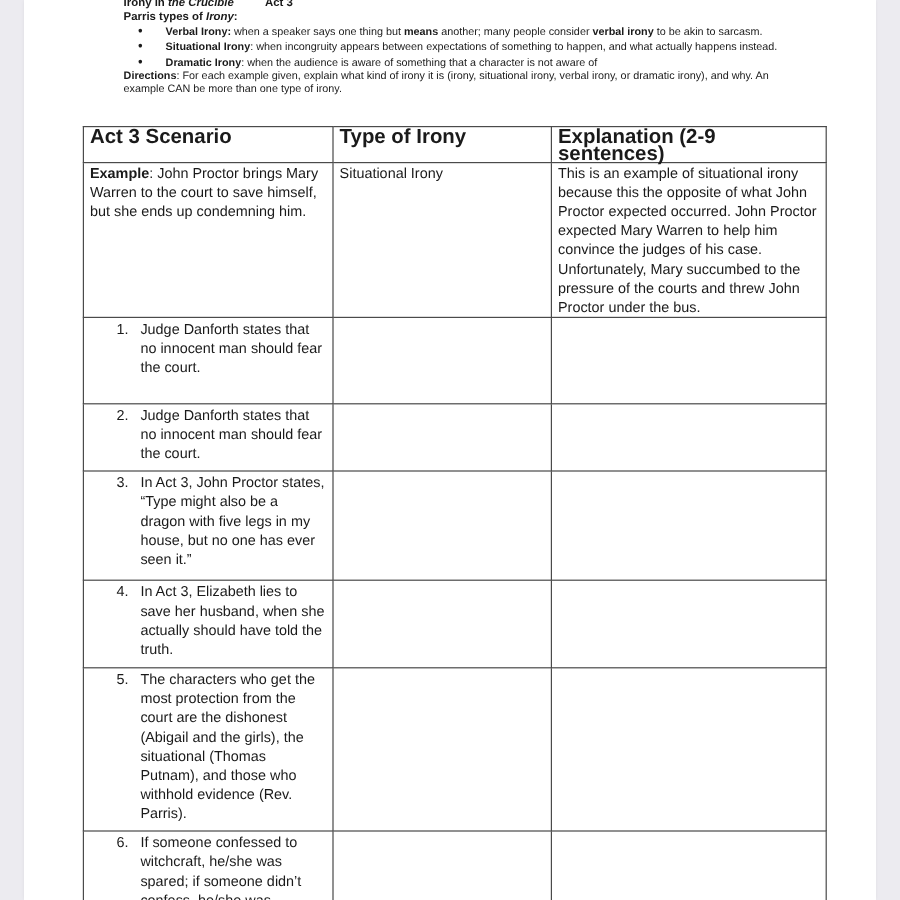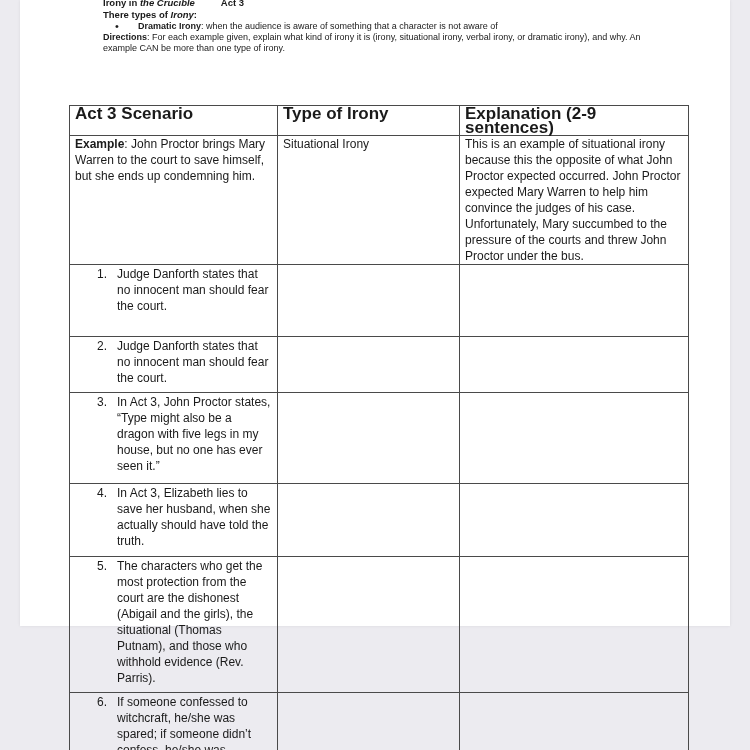--- a/index.html
+++ b/index.html
@@ -13,21 +13,21 @@
     background: #ecebf0;
     position: relative;
     font-family: "Liberation Sans", sans-serif;
     color: #1a1a1a;
   }
   .page {
     position: absolute;
     left: 20px;
     top: 0;
     width: 710px;
-    height: 626px;
+    height: 750px;
     background: #ffffff;
     box-shadow: 0 0 3px rgba(0,0,0,0.08);
   }
   .header {
     position: absolute;
     left: 83px;
     top: -3px;
     font-size: 9.5px;
     line-height: 12px;
   }
@@ -119,23 +119,29 @@
 </head>
 <body>
 
 <div class="page">
 
   <div class="header">
     <div class="title-line">
       <span>Irony in </span><i>the Crucible</i><span class="act">Act 3</span>
     </div>
     <div class="types-line">
-      <span>There types of </span><i>Irony</i><span>:</span>
+      <span>Parris types of </span><i>Irony</i><span>:</span>
     </div>
     <ul class="bullets">
+      <li>
+        <b>Verbal Irony:</b><span> when a speaker says one thing but </span><b>means</b><span> another; many people consider </span><b>verbal irony</b><span> to be akin to sarcasm.</span>
+      </li>
+      <li>
+        <b>Situational Irony</b><span>: when incongruity appears between expectations of something to happen, and what actually happens instead.</span>
+      </li>
       <li>
         <b>Dramatic Irony</b><span>: when the audience is aware of something that a character is not aware of</span>
       </li>
     </ul>
     <div class="directions">
       <b>Directions</b><span>: For each example given, explain what kind of irony it is (irony, situational irony, verbal irony, or dramatic irony), and why. An example CAN be more than one type of irony.</span>
     </div>
   </div>
 
   <table class="irony">

